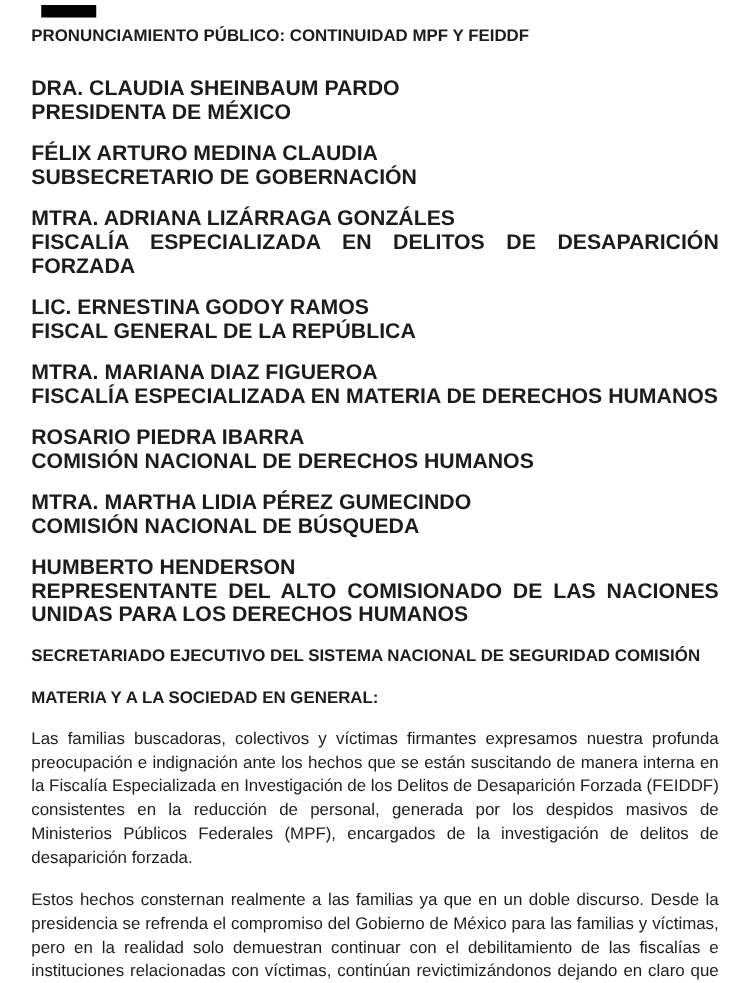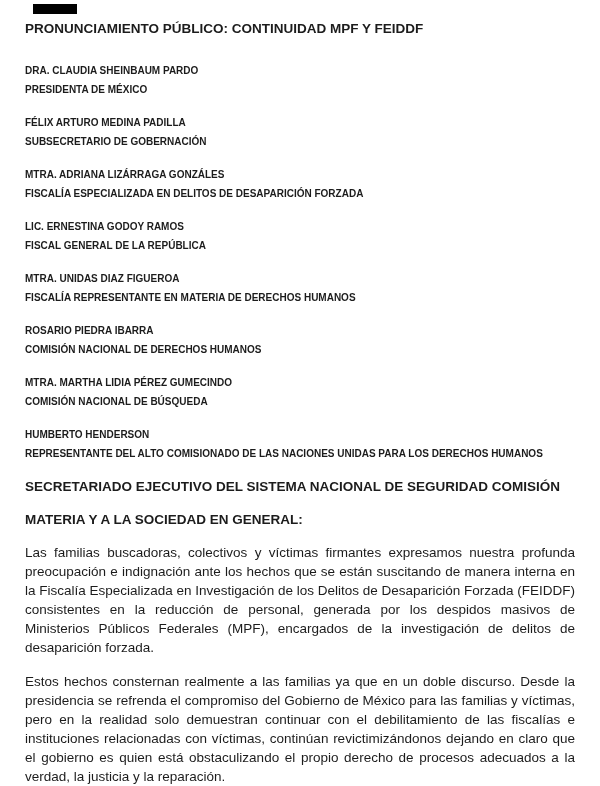--- a/index.html
+++ b/index.html
@@ -33,21 +33,21 @@
     font-size: 13.5px;
     font-weight: bold;
     line-height: 19px;
     margin: 0 0 23px 0;
   }
   .recipient {
     margin: 0 0 14px 0;
   }
   .recipient-name,
   .recipient-role {
-    font-size: 10px;
+    font-size: 17px;
     font-weight: bold;
     line-height: 19px;
     text-align: justify;
   }
   .single-line {
     font-size: 13.5px;
     font-weight: bold;
     line-height: 19px;
     margin: 0 0 14px 0;
   }
@@ -69,37 +69,37 @@
   <div class="content">
 
     <h1 class="doc-title">PRONUNCIAMIENTO PÚBLICO: CONTINUIDAD MPF Y FEIDDF</h1>
 
     <div class="recipient">
       <div class="recipient-name">DRA. CLAUDIA SHEINBAUM PARDO</div>
       <div class="recipient-role">PRESIDENTA DE MÉXICO</div>
     </div>
 
     <div class="recipient">
-      <div class="recipient-name">FÉLIX ARTURO MEDINA PADILLA</div>
+      <div class="recipient-name">FÉLIX ARTURO MEDINA CLAUDIA</div>
       <div class="recipient-role">SUBSECRETARIO DE GOBERNACIÓN</div>
     </div>
 
     <div class="recipient">
       <div class="recipient-name">MTRA. ADRIANA LIZÁRRAGA GONZÁLES</div>
       <div class="recipient-role">FISCALÍA ESPECIALIZADA EN DELITOS DE DESAPARICIÓN FORZADA</div>
     </div>
 
     <div class="recipient">
       <div class="recipient-name">LIC. ERNESTINA GODOY RAMOS</div>
       <div class="recipient-role">FISCAL GENERAL DE LA REPÚBLICA</div>
     </div>
 
     <div class="recipient">
-      <div class="recipient-name">MTRA. UNIDAS DIAZ FIGUEROA</div>
-      <div class="recipient-role">FISCALÍA REPRESENTANTE EN MATERIA DE DERECHOS HUMANOS</div>
+      <div class="recipient-name">MTRA. MARIANA DIAZ FIGUEROA</div>
+      <div class="recipient-role">FISCALÍA ESPECIALIZADA EN MATERIA DE DERECHOS HUMANOS</div>
     </div>
 
     <div class="recipient">
       <div class="recipient-name">ROSARIO PIEDRA IBARRA</div>
       <div class="recipient-role">COMISIÓN NACIONAL DE DERECHOS HUMANOS</div>
     </div>
 
     <div class="recipient">
       <div class="recipient-name">MTRA. MARTHA LIDIA PÉREZ GUMECINDO</div>
       <div class="recipient-role">COMISIÓN NACIONAL DE BÚSQUEDA</div>

